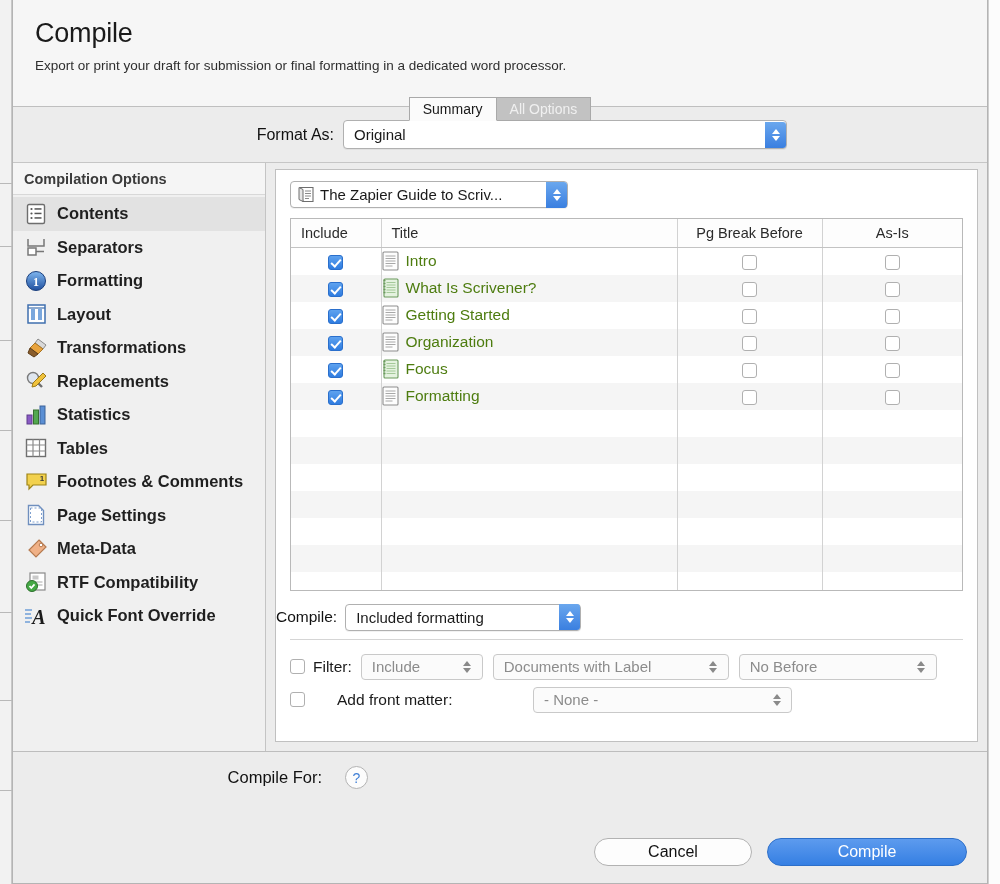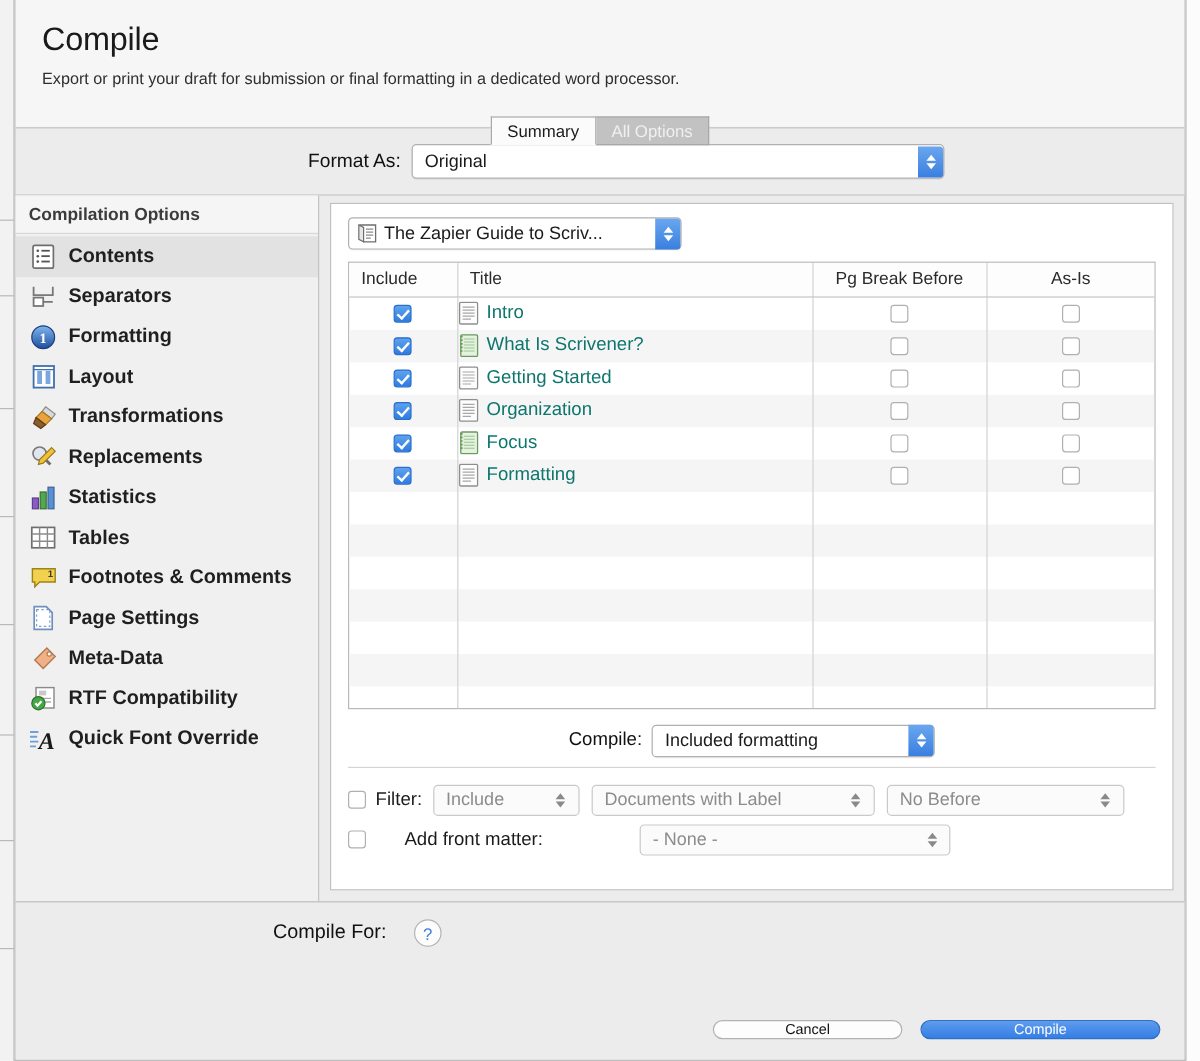--- a/index.html
+++ b/index.html
@@ -169,21 +169,21 @@
     font-size: 14.5px; font-weight: 400; color: #2b2b2b;
     height: 28px; background: #fdfdfd;
     border-bottom: 1px solid #c3c3c3;
     border-right: 1px solid #d2d2d2;
     text-align: left; padding-left: 10px;
   }
   table.grid th.ctr { text-align: center; padding-left: 0; }
   table.grid th:last-child { border-right: none; }
   table.grid td {
     height: 27px; border-right: 1px solid #d2d2d2;
-    font-size: 15.5px; color: #0f766e; padding: 0;
+    font-size: 15.5px; color: #4d7c0f; padding: 0;
   }
   table.grid td:last-child { border-right: none; }
   table.grid tr.alt td { background: #f5f5f5; }
   td.c-title { padding-left: 9px; }
   .titlecell { display: flex; align-items: center; }
   .titlecell .dico { width: 17px; height: 20px; margin-right: 7px; flex: none; }
 
   
   .cbx {
     width: 15px; height: 15px; border-radius: 3px;
@@ -197,21 +197,21 @@
   .cbx.on::after {
     content: ""; position: absolute;
     left: 4px; top: 1px; width: 4px; height: 8px;
     border: solid #fff; border-width: 0 2px 2px 0;
     transform: rotate(42deg);
   }
   .cwrap { text-align: center; line-height: 27px; }
 
   
   .compile-row {
-    display: flex; align-items: center; justify-content: center;
+    display: flex; align-items: center; justify-content: flex-start;
     height: 44px; margin-top: 4px;
   }
   .compile-row .lbl { font-size: 15.5px; color: #111; margin-right: 8px; }
   .cmp-popup { width: 236px; height: 27px; }
   .cmp-popup .val { font-size: 15px; }
 
   .divider { height: 1px; background: #d5d5d5; margin: 0 14px; }
 
   .filter-block { padding: 10px 14px 0 14px; }
   .fr { display: flex; align-items: center; height: 33px; }
@@ -242,21 +242,21 @@
     width: 23px; height: 23px; border-radius: 50%;
     border: 1px solid #b3b3b3; background: #fcfcfc;
     margin-left: 14px; display: flex; align-items: center; justify-content: center;
     font-size: 14px; color: #3f7fd6; cursor: default;
   }
   .btn-row {
     position: absolute; right: 20px; bottom: 17px;
     display: flex; gap: 15px;
   }
   .btn {
-    height: 16px; border-radius: 16px; font-size: 12px;
+    height: 28px; border-radius: 16px; font-size: 16px;
     display: flex; align-items: center; justify-content: center;
     cursor: default; user-select: none;
   }
   .btn.cancel {
     width: 158px; background: #fdfdfd; color: #111;
     border: 1px solid #b2b2b2;
   }
   .btn.primary {
     width: 200px; color: #fff;
     background: linear-gradient(#5d9bee, #357fe3);

